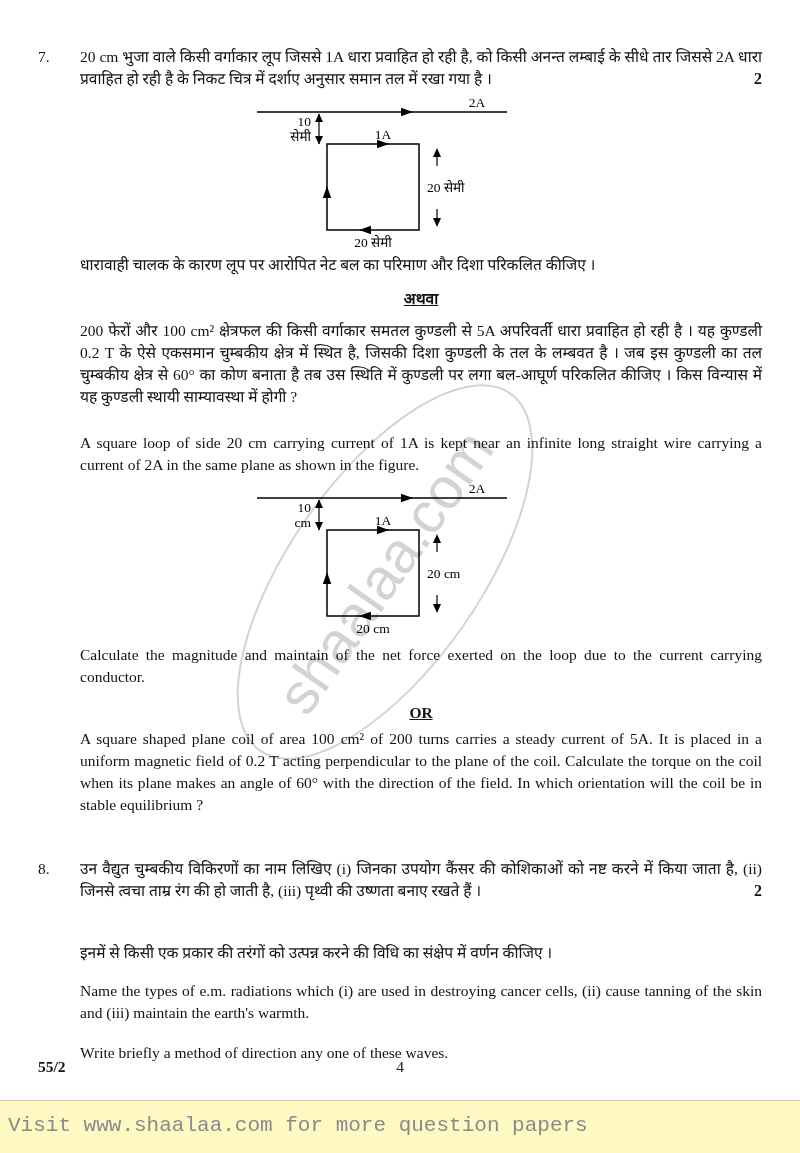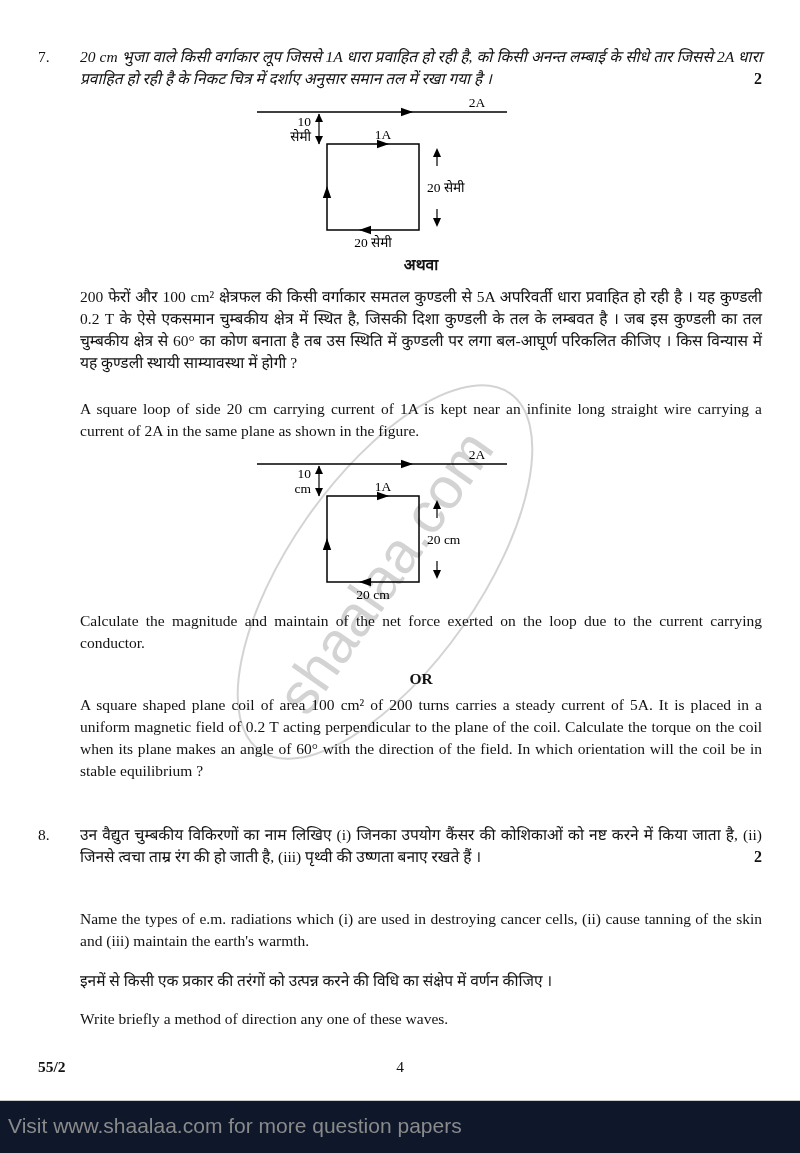--- a/index.html
+++ b/index.html
@@ -7,51 +7,51 @@
   .sheet {
     position:relative; width:800px; height:1153px; background:#fff; overflow:hidden;
     font-family:"Liberation Serif","DejaVu Serif",serif; font-size:15.5px; line-height:22px; color:#121212;
   }
   .watermark { position:absolute; left:0; top:0; z-index:0; pointer-events:none; }
   .content { position:absolute; left:80px; right:38px; top:46px; z-index:1; }
   .question { position:relative; }
   .qnum { position:absolute; left:-42px; top:0; }
   .marks { position:absolute; right:0; top:22px; font-weight:bold; font-size:16px; }
   p.just { text-align:justify; }
-  .or { text-align:center; font-weight:bold; }
+  .or { text-align:center; font-weight:bold;text-decoration:underline; }
   .fig { margin-left:175px; width:270px; }
   .fig svg { display:block; }
   .fig polygon { fill:#000; }
   .figtext { font-family:"Liberation Serif","DejaVu Serif",serif; font-size:13.5px; fill:#000; }
   .footer { position:absolute; left:38px; right:38px; top:1056px; z-index:1; }
   .paper-code { position:absolute; left:0; top:0; font-weight:bold; }
   .page-num { display:block; text-align:center; }
   .banner {
     position:absolute; left:0; right:0; bottom:0; height:53px; border-top:1px solid #cccccc;
-    background:#0f172a; z-index:2; color:#8a8a8a; font-family:Liberation Sans, sans-serif;
+    background:#fef9c3; z-index:2; color:#8a8a8a; font-family:Liberation Mono, monospace;
     font-size:21px; line-height:50px; padding-left:8px;
   }
 </style>
 </head>
 <body>
 
 <div class="sheet">
 
   <svg class="watermark" width="800" height="1153" viewBox="0 0 800 1153">
     <g transform="translate(385,572) rotate(-55)" opacity="0.45">
       <ellipse rx="218" ry="95" fill="none" stroke="#9e9e9e" stroke-width="2"></ellipse>
       <text x="0" y="20" text-anchor="middle" font-size="58" fill="#9e9e9e" font-family="Liberation Sans, sans-serif">shaalaa.com</text>
     </g>
   </svg>
 
   <div class="content">
 
     <section class="question">
       <span class="qnum">7.</span>
-      <p class="just" style="margin-bottom:8px;font-style:italic;">20 cm भुजा वाले किसी वर्गाकार लूप जिससे 1A धारा प्रवाहित हो रही है, को किसी अनन्त लम्बाई के सीधे तार जिससे 2A धारा प्रवाहित हो रही है के निकट चित्र में दर्शाए अनुसार समान तल में रखा गया है ।</p>
+      <p class="just" style="margin-bottom:8px;">20 cm भुजा वाले किसी वर्गाकार लूप जिससे 1A धारा प्रवाहित हो रही है, को किसी अनन्त लम्बाई के सीधे तार जिससे 2A धारा प्रवाहित हो रही है के निकट चित्र में दर्शाए अनुसार समान तल में रखा गया है ।</p>
       <span class="marks">2</span>
 
       <div class="fig" style="margin-top:2px; margin-bottom:4px;">
         <svg width="270" height="152" viewBox="0 0 270 152">
           <line x1="2" y1="14" x2="252" y2="14" stroke="#000" stroke-width="1.5"></line>
           <polygon points="146,9.8 158,14 146,18.2"></polygon>
           <text class="figtext" x="222" y="9" text-anchor="middle">2A</text>
           <line x1="64" y1="16" x2="64" y2="46" stroke="#000" stroke-width="1.2"></line>
           <polygon points="60,24 64,15.5 68,24"></polygon>
           <polygon points="60,38 64,46.5 68,38"></polygon>
@@ -64,20 +64,21 @@
           <polygon points="116,127.8 104,132 116,136.2"></polygon>
           <line x1="182" y1="68" x2="182" y2="53" stroke="#000" stroke-width="1.2"></line>
           <polygon points="178,59 182,50 186,59"></polygon>
           <line x1="182" y1="111" x2="182" y2="126" stroke="#000" stroke-width="1.2"></line>
           <polygon points="178,120 182,129 186,120"></polygon>
           <text class="figtext" x="172" y="94" text-anchor="start">20 सेमी</text>
           <text class="figtext" x="118" y="149" text-anchor="middle">20 सेमी</text>
         </svg>
       </div>
 
+      <p class="just" style="margin-bottom:12px;">धारावाही चालक के कारण लूप पर आरोपित नेट बल का परिमाण और दिशा परिकलित कीजिए ।</p>
       <p class="or" style="margin-bottom:10px;">अथवा</p>
       <p class="just" style="margin-bottom:24px;">200 फेरों और 100 cm² क्षेत्रफल की किसी वर्गाकार समतल कुण्डली से 5A अपरिवर्ती धारा प्रवाहित हो रही है । यह कुण्डली 0.2 T के ऐसे एकसमान चुम्बकीय क्षेत्र में स्थित है, जिसकी दिशा कुण्डली के तल के लम्बवत है । जब इस कुण्डली का तल चुम्बकीय क्षेत्र से 60° का कोण बनाता है तब उस स्थिति में कुण्डली पर लगा बल-आघूर्ण परिकलित कीजिए । किस विन्यास में यह कुण्डली स्थायी साम्यावस्था में होगी ?</p>
 
       <p class="just" style="margin-bottom:8px;">A square loop of side 20 cm carrying current of 1A is kept near an infinite long straight wire carrying a current of 2A in the same plane as shown in the figure.</p>
 
       <div class="fig" style="margin-top:0; margin-bottom:8px;">
         <svg width="270" height="152" viewBox="0 0 270 152">
           <line x1="2" y1="14" x2="252" y2="14" stroke="#000" stroke-width="1.5"></line>
           <polygon points="146,9.8 158,14 146,18.2"></polygon>
           <text class="figtext" x="222" y="9" text-anchor="middle">2A</text>
@@ -102,22 +103,22 @@
 
       <p class="just" style="margin-bottom:14px;">Calculate the magnitude and maintain of the net force exerted on the loop due to the current carrying conductor.</p>
       <p class="or" style="margin-bottom:4px;">OR</p>
       <p class="just" style="margin-bottom:42px;">A square shaped plane coil of area 100 cm² of 200 turns carries a steady current of 5A. It is placed in a uniform magnetic field of 0.2 T acting perpendicular to the plane of the coil. Calculate the torque on the coil when its plane makes an angle of 60° with the direction of the field. In which orientation will the coil be in stable equilibrium ?</p>
     </section>
 
     <section class="question">
       <span class="qnum">8.</span>
       <p class="just" style="margin-bottom:40px;">उन वैद्युत चुम्बकीय विकिरणों का नाम लिखिए (i) जिनका उपयोग कैंसर की कोशिकाओं को नष्ट करने में किया जाता है, (ii) जिनसे त्वचा ताम्र रंग की हो जाती है, (iii) पृथ्वी की उष्णता बनाए रखते हैं ।</p>
       <span class="marks">2</span>
+      <p class="just" style="margin-bottom:16px;">इनमें से किसी एक प्रकार की तरंगों को उत्पन्न करने की विधि का संक्षेप में वर्णन कीजिए ।</p>
       <p class="just" style="margin-bottom:18px;">Name the types of e.m. radiations which (i) are used in destroying cancer cells, (ii) cause tanning of the skin and (iii) maintain the earth's warmth.</p>
-      <p class="just" style="margin-bottom:16px;">इनमें से किसी एक प्रकार की तरंगों को उत्पन्न करने की विधि का संक्षेप में वर्णन कीजिए ।</p>
       <p class="just">Write briefly a method of direction any one of these waves.</p>
     </section>
 
   </div>
 
   <div class="footer">
     <span class="paper-code">55/2</span>
     <span class="page-num">4</span>
   </div>
 

